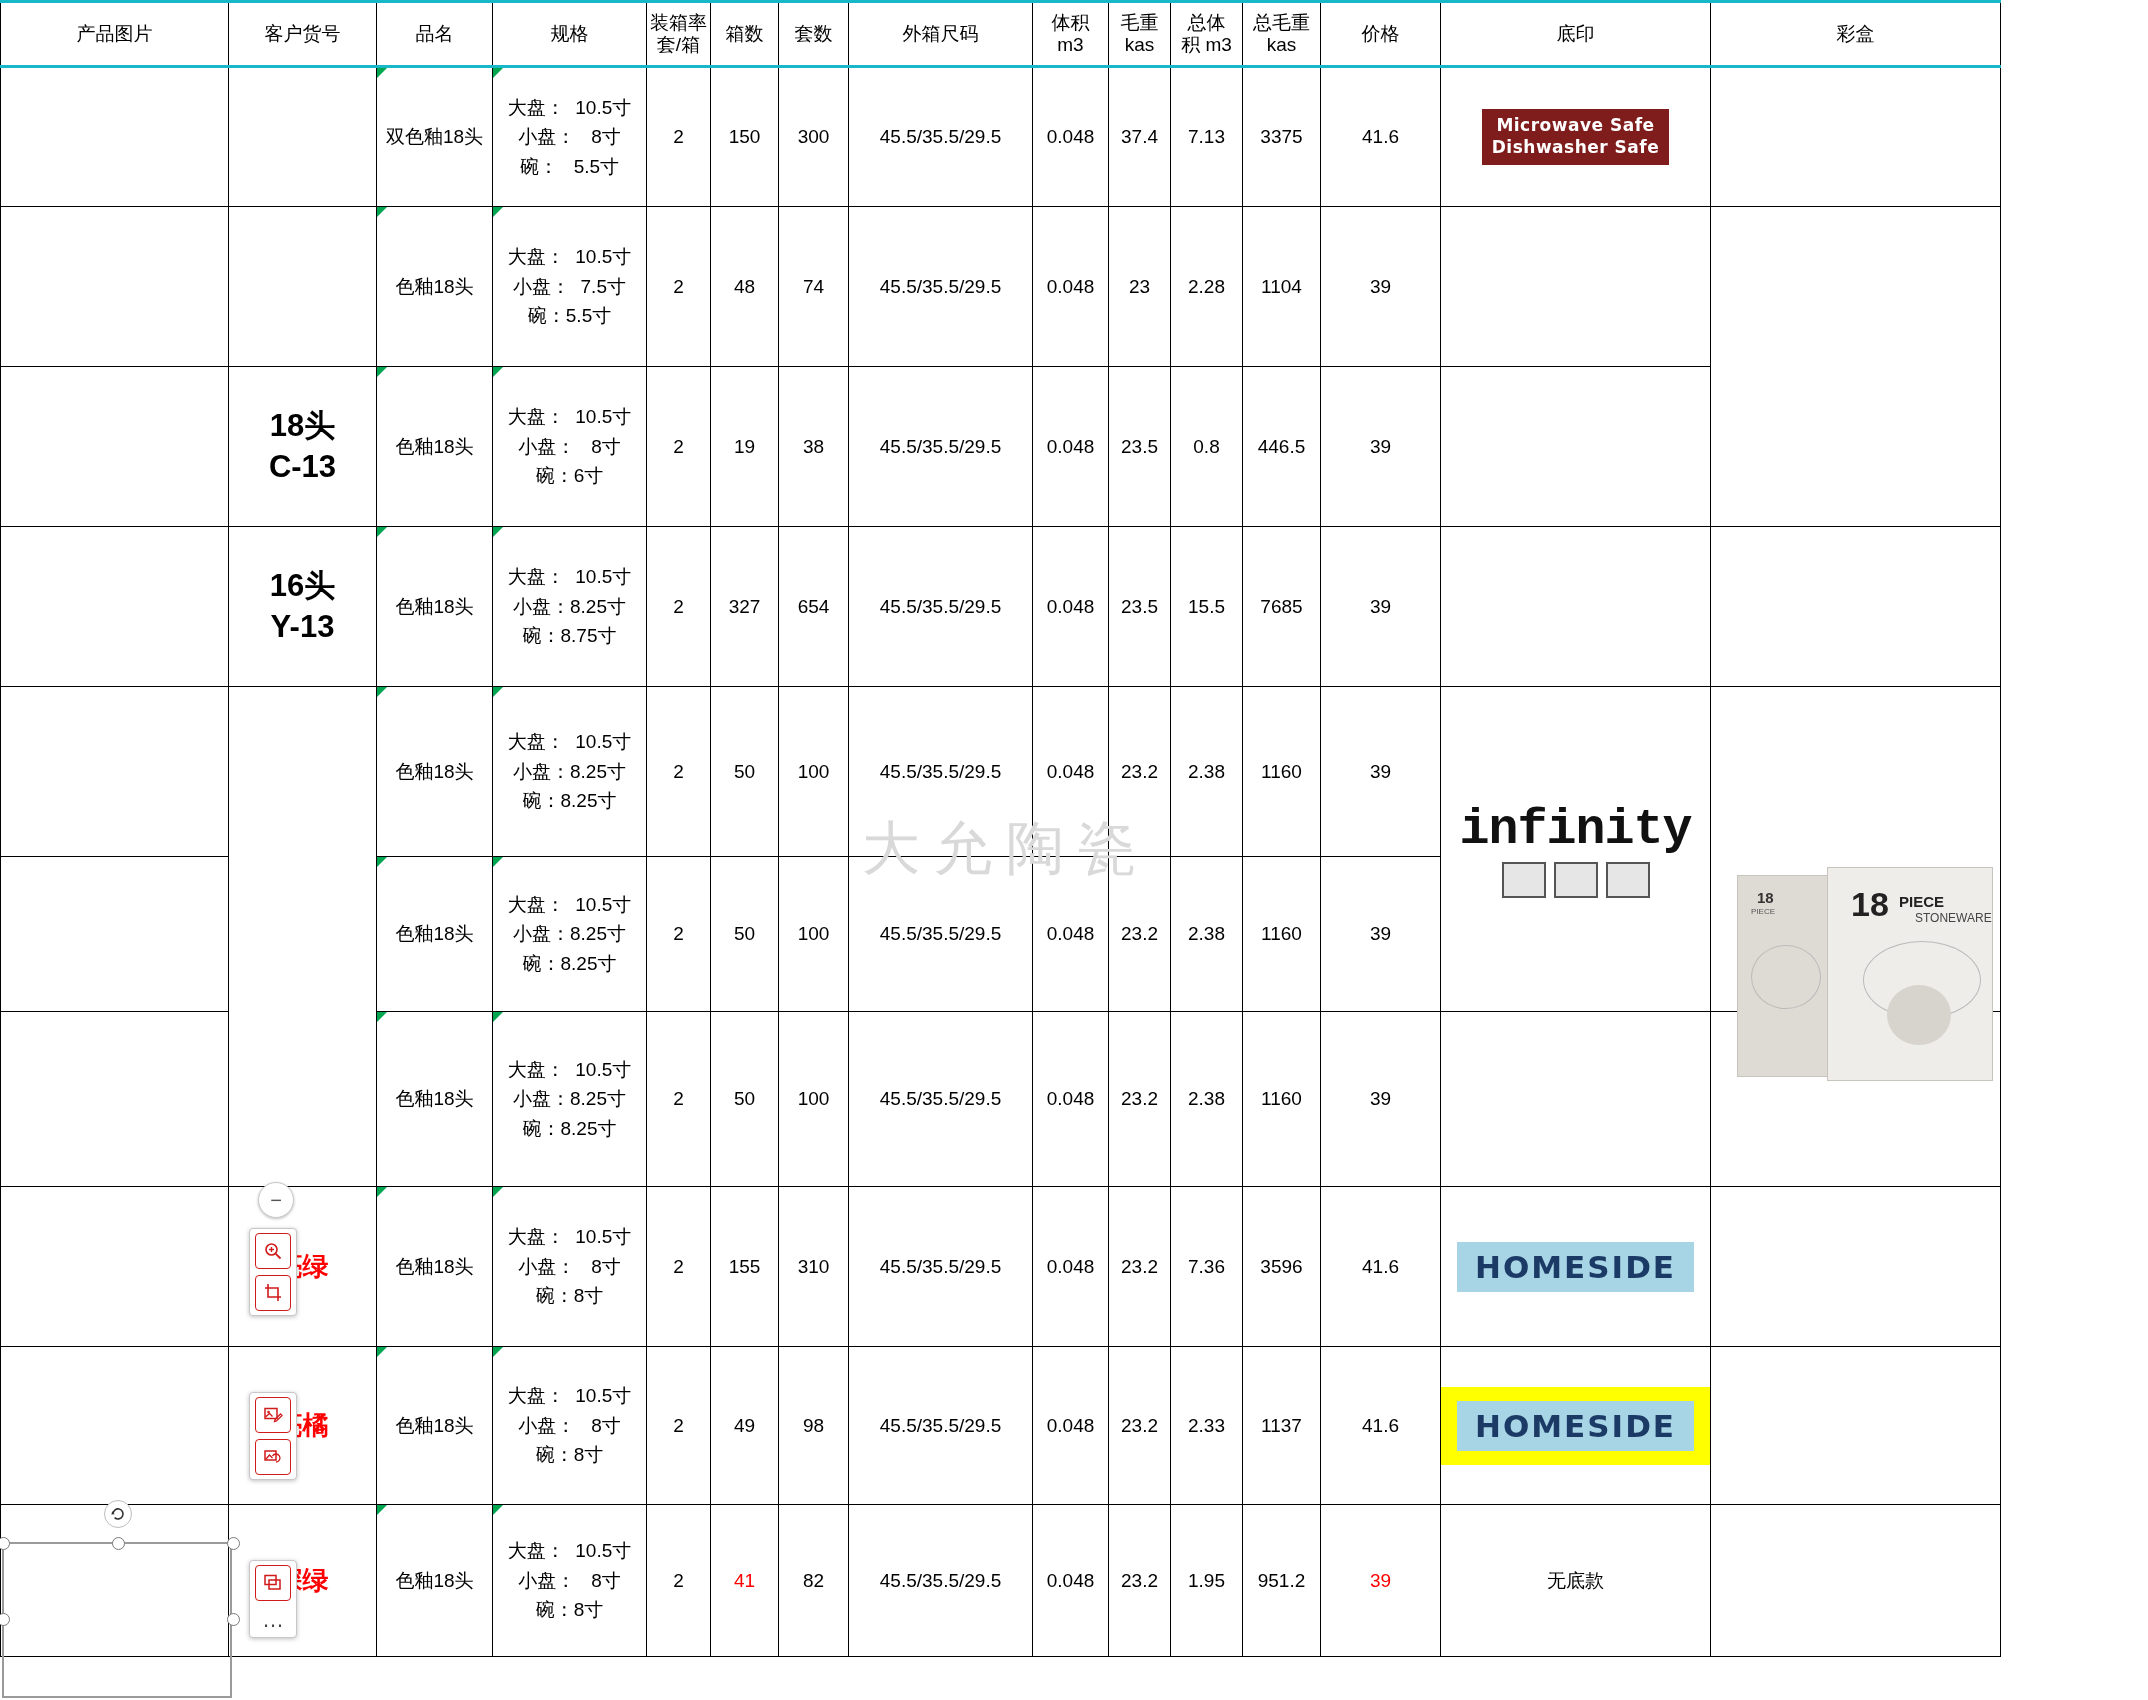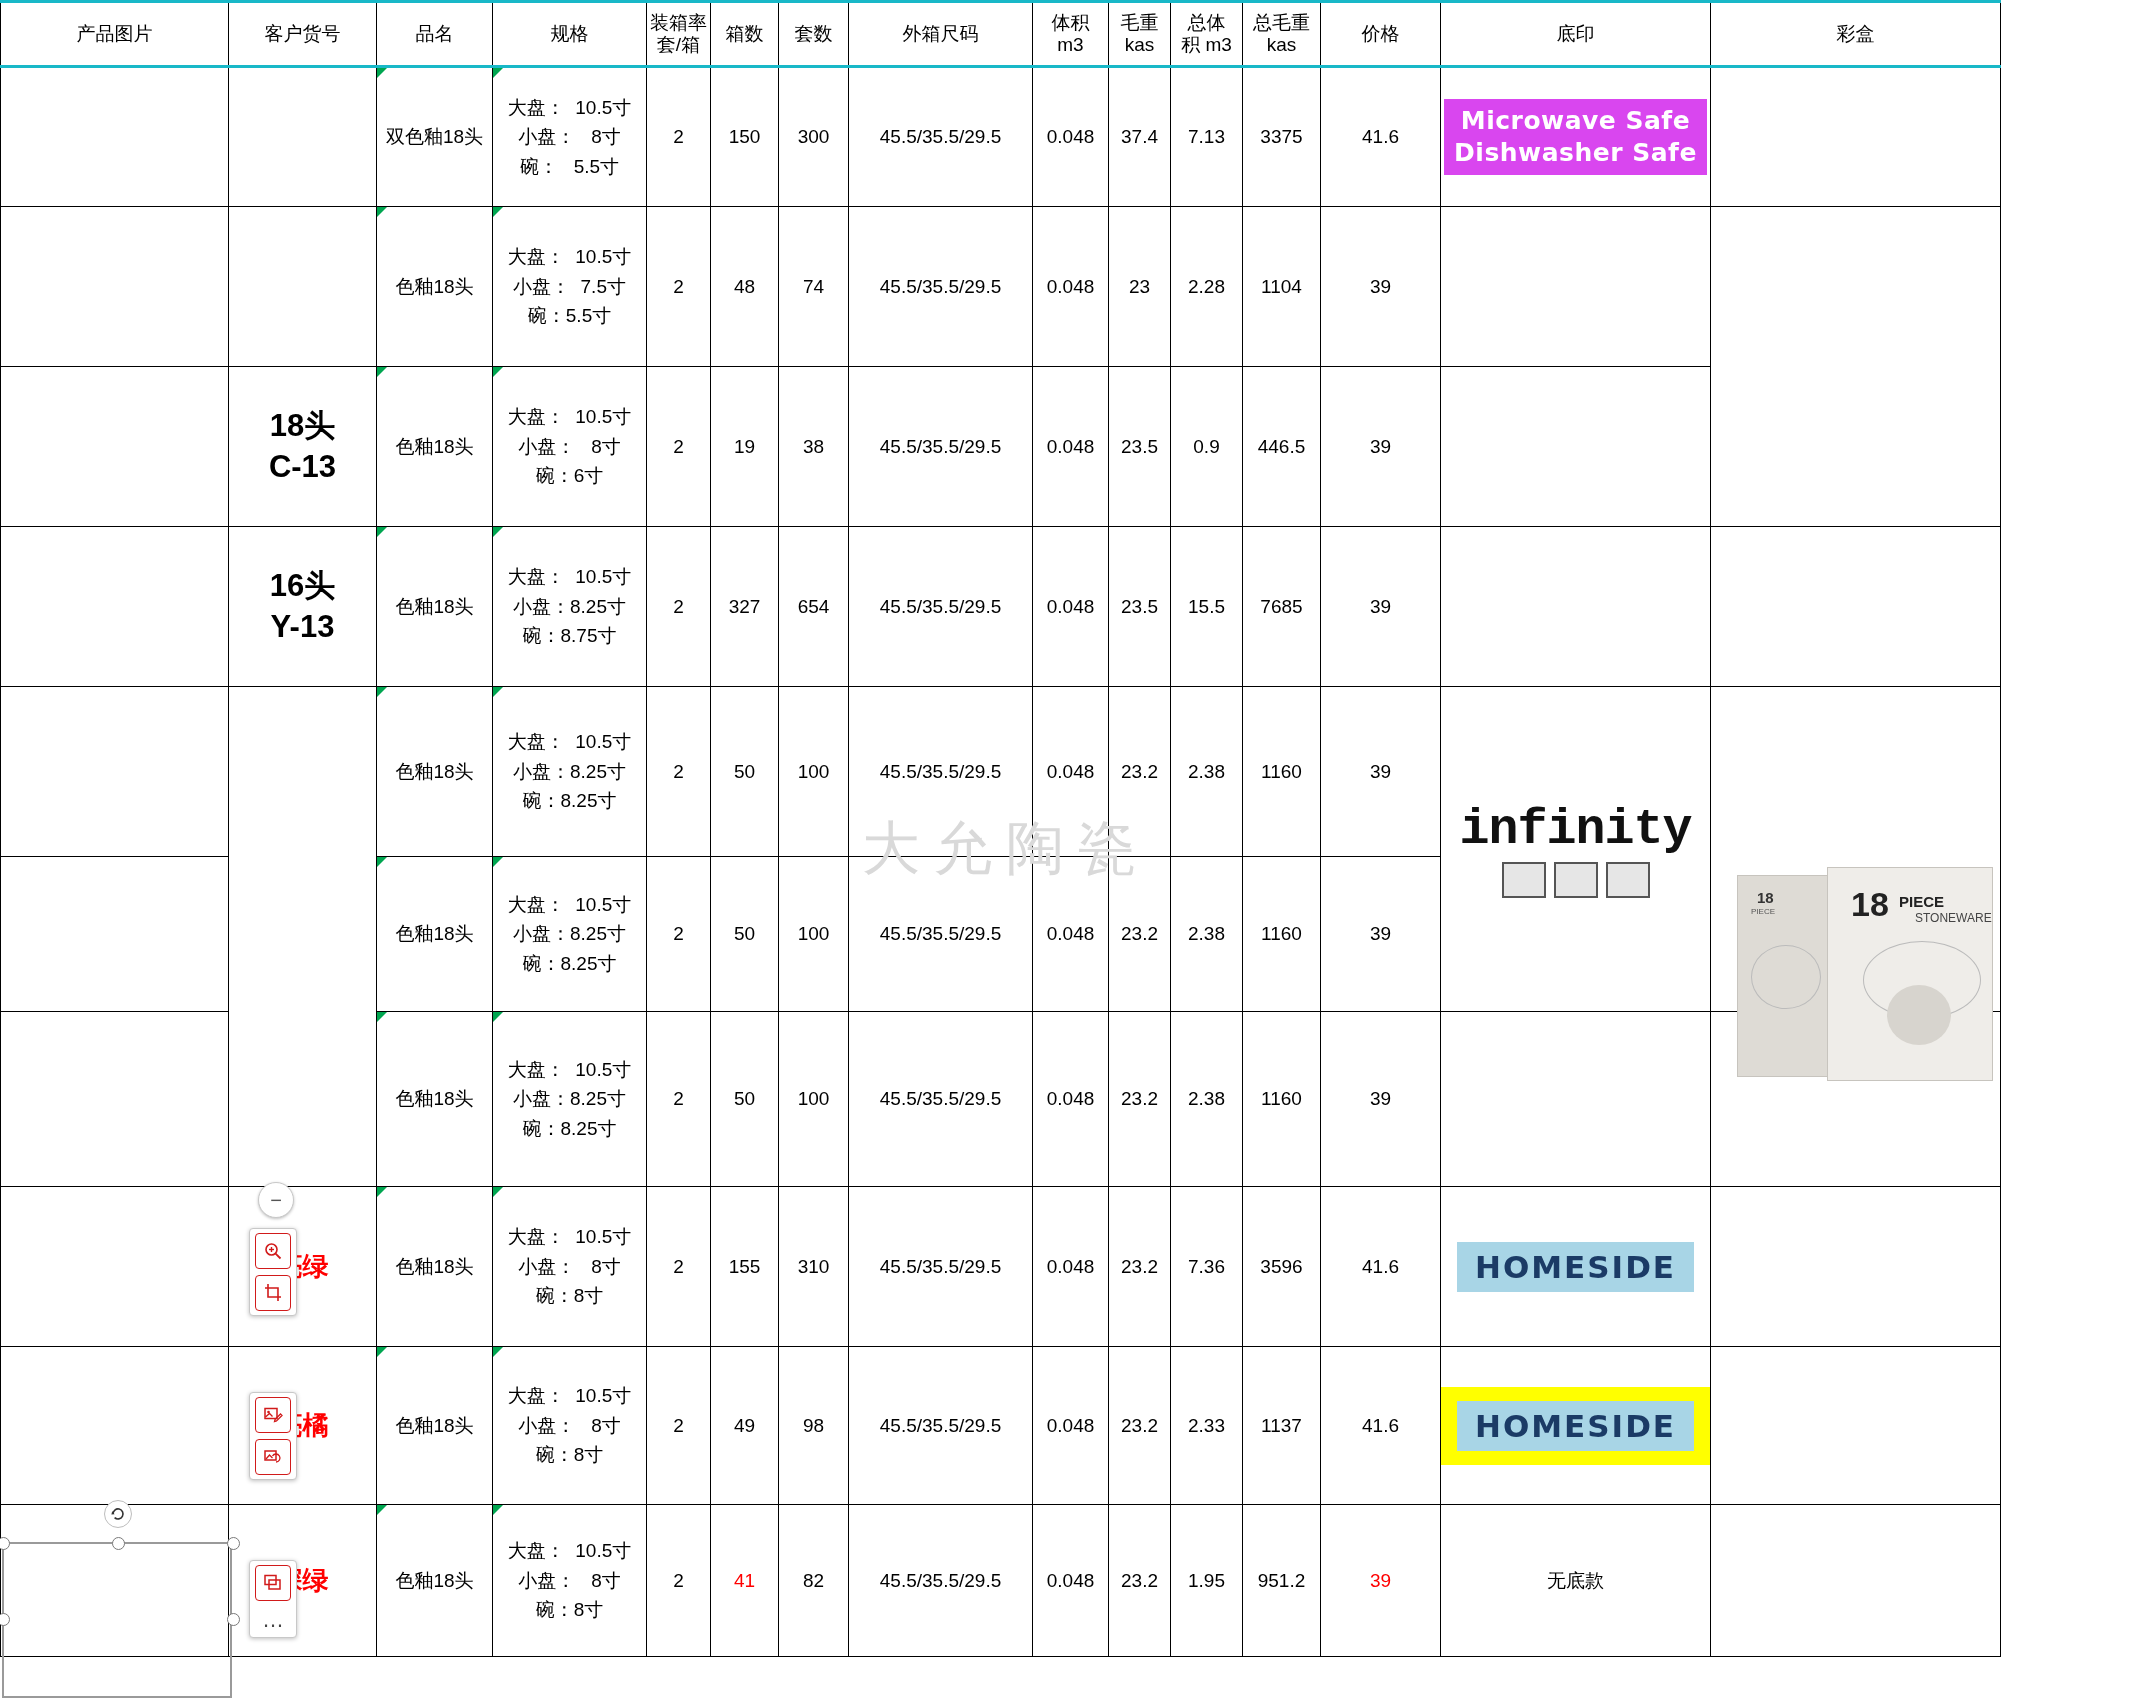--- a/index.html
+++ b/index.html
@@ -109,23 +109,23 @@
     overflow: hidden;
   }
   .boximg {
     position: relative;
     width: 100%;
     height: 100%;
     background: #b6b0a6;
     overflow: hidden;
   }
   .mwsafe {
-    background: #d946ef;
+    background: #7f1d1d;
     color: #ffffff;
-    font-size: 25px;
+    font-size: 17px;
     font-weight: bold;
     letter-spacing: .5px;
     line-height: 1.28;
     padding: 6px 10px;
     display: inline-block;
     font-family: "DejaVu Sans", sans-serif;
   }
   .infinity {
     font-family: Liberation Mono, monospace;
     font-size: 50px;
@@ -367,21 +367,21 @@
           <div class="ln">大盘：  10.5寸</div>
           <div class="ln">小盘：   8寸</div>
           <div class="ln">碗：6寸</div>
         </td>
         <td>2</td>
         <td>19</td>
         <td>38</td>
         <td>45.5/35.5/29.5</td>
         <td>0.048</td>
         <td>23.5</td>
-        <td>0.9</td>
+        <td>0.8</td>
         <td>446.5</td>
         <td class="red">39</td>
         <td></td>
       </tr>
 
       <tr style="height:160px">
         <td class="cell-img">
           <div class="dishes">
             
             

